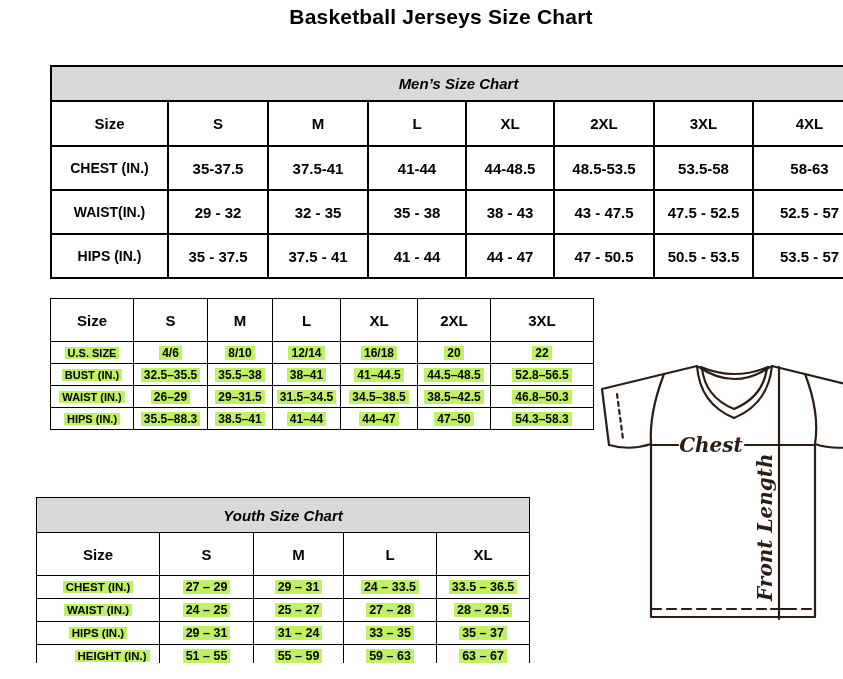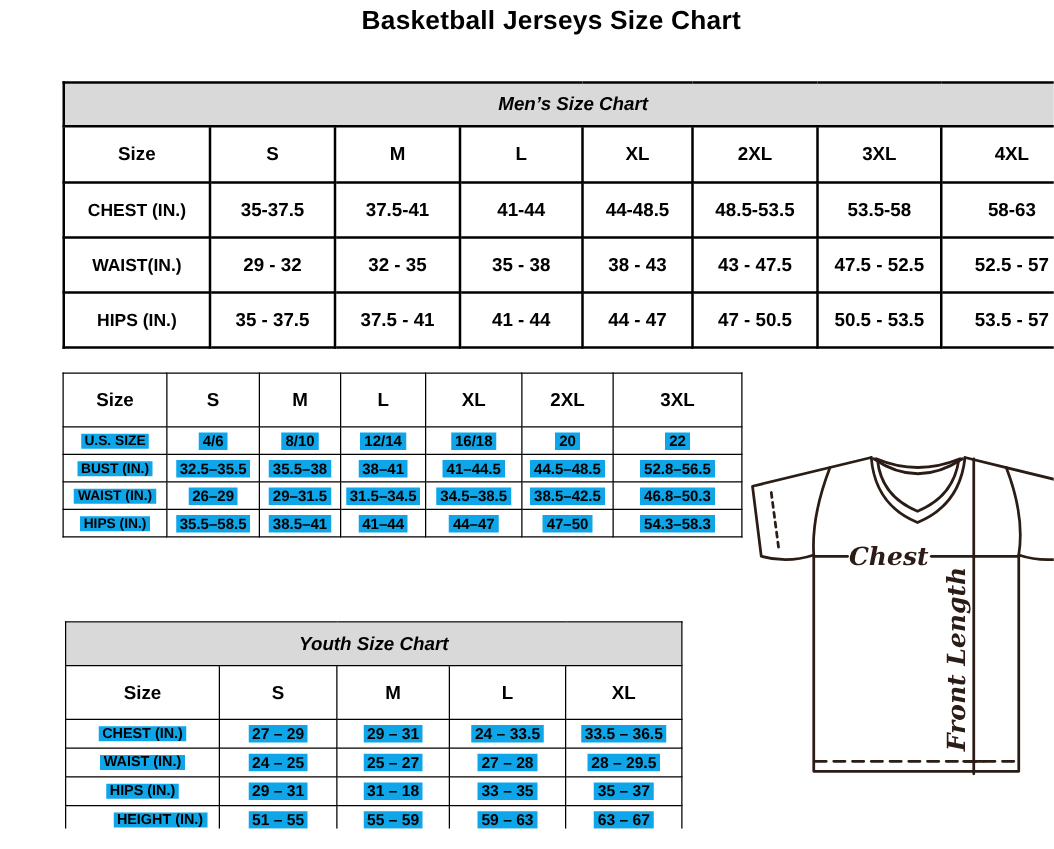--- a/index.html
+++ b/index.html
@@ -22,21 +22,21 @@
   .size-table tr.band th{background:#d9d9d9;font-size:15px;font-style:italic;}
   .mens tr.head th{font-size:15px;}
   .mens td.lbl{font-size:14px;}
   .mens td.val{font-size:15px;}
   .womens tr.head th{font-size:15px;}
   .womens td.lbl{font-size:11px;}
   .womens td.val{font-size:12px;}
   .youth tr.head th{font-size:15px;}
   .youth td.lbl{font-size:11.5px;}
   .youth td.val{font-size:12.5px;}
-  .hl{background:#0ea5e9;padding:0 3px;}
+  .hl{background:#bef264;padding:0 3px;}
   #jersey{position:absolute;left:560px;top:358px;}
   .frag{position:absolute;height:5px;background:#c9c9c9;top:674px;}
   #frag-left{left:0;width:25px;}
   #frag-right{left:832px;width:11px;}
 </style>
 </head>
 <body>
 
 <div id="sheet">
 
@@ -172,30 +172,30 @@
           <td class="lbl" style="height: 21px;"><span class="hl">WAIST (IN.)</span></td>
           <td class="val"><span class="hl">26–29</span></td>
           <td class="val"><span class="hl">29–31.5</span></td>
           <td class="val"><span class="hl">31.5–34.5</span></td>
           <td class="val"><span class="hl">34.5–38.5</span></td>
           <td class="val"><span class="hl">38.5–42.5</span></td>
           <td class="val"><span class="hl">46.8–50.3</span></td>
         </tr>
         <tr>
           <td class="lbl" style="height: 21px;"><span class="hl">HIPS (IN.)</span></td>
-          <td class="val"><span class="hl">35.5–58.5</span></td>
+          <td class="val"><span class="hl">35.5–88.3</span></td>
           <td class="val"><span class="hl">38.5–41</span></td>
           <td class="val"><span class="hl">41–44</span></td>
           <td class="val"><span class="hl">44–47</span></td>
           <td class="val"><span class="hl">47–50</span></td>
           <td class="val"><span class="hl">54.3–58.3</span></td>
         </tr>
       </tbody>
     </table>
-    <table class="size-table youth" style="left: 16px; top: 497px; width: 493px;">
+    <table class="size-table youth" style="left: 0; top: 497px; width: 493px;">
       <colgroup>
         <col style="width: 123px;">
         <col style="width: 94px;">
         <col style="width: 90px;">
         <col style="width: 93px;">
         <col style="width: 93px;">
       </colgroup>
       <tbody>
         <tr class="band">
           <th colspan="5" style="height: 34px;">Youth Size Chart</th>
@@ -217,21 +217,21 @@
         <tr>
           <td class="lbl" style="height: 22px;"><span class="hl">WAIST (IN.)</span></td>
           <td class="val"><span class="hl">24 – 25</span></td>
           <td class="val"><span class="hl">25 – 27</span></td>
           <td class="val"><span class="hl">27 – 28</span></td>
           <td class="val"><span class="hl">28 – 29.5</span></td>
         </tr>
         <tr>
           <td class="lbl" style="height: 22px;"><span class="hl">HIPS (IN.)</span></td>
           <td class="val"><span class="hl">29 – 31</span></td>
-          <td class="val"><span class="hl">31 – 18</span></td>
+          <td class="val"><span class="hl">31 – 24</span></td>
           <td class="val"><span class="hl">33 – 35</span></td>
           <td class="val"><span class="hl">35 – 37</span></td>
         </tr>
         <tr>
           <td class="lbl" style="height: 22px; padding-left: 28px;"><span class="hl">HEIGHT (IN.)</span></td>
           <td class="val"><span class="hl">51 – 55</span></td>
           <td class="val"><span class="hl">55 – 59</span></td>
           <td class="val"><span class="hl">59 – 63</span></td>
           <td class="val"><span class="hl">63 – 67</span></td>
         </tr>

